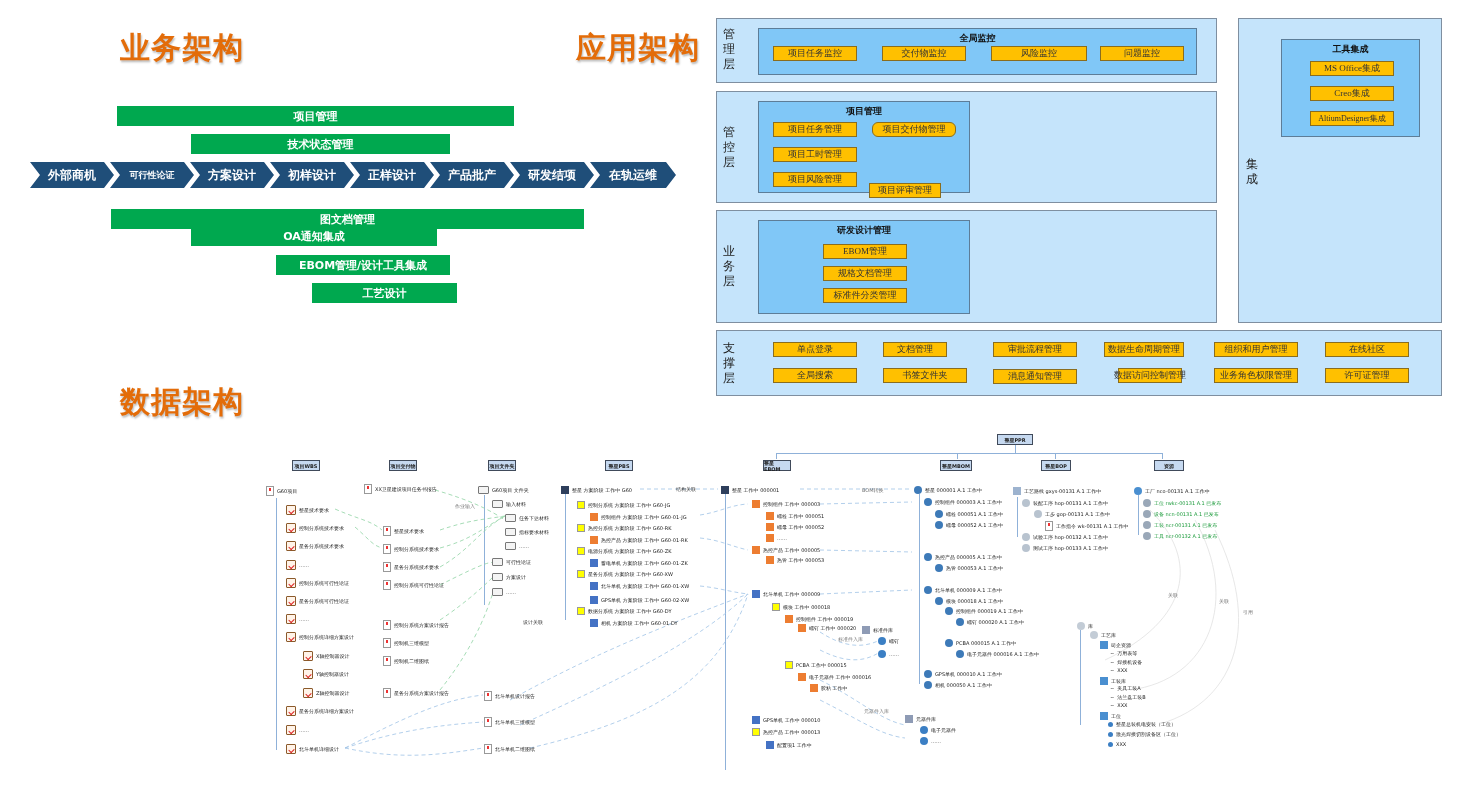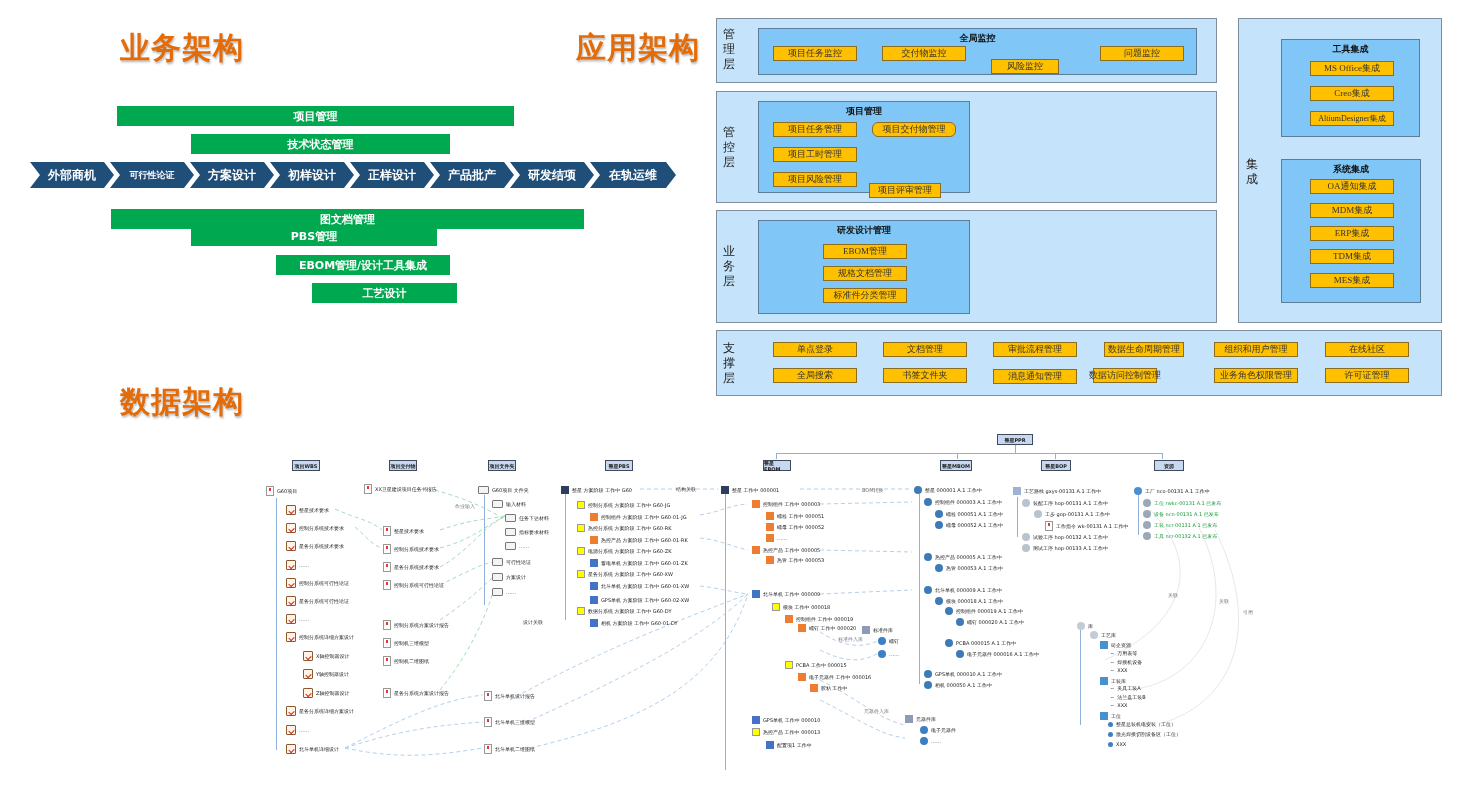--- a/index.html
+++ b/index.html
@@ -51,34 +51,34 @@
   <div class="chev first" style="left:30px;width:84px;">外部商机</div>
   <div class="chev small" style="left:110px;width:84px;">可行性论证</div>
   <div class="chev" style="left:190px;width:84px;">方案设计</div>
   <div class="chev" style="left:270px;width:84px;">初样设计</div>
   <div class="chev" style="left:350px;width:84px;">正样设计</div>
   <div class="chev" style="left:430px;width:84px;">产品批产</div>
   <div class="chev" style="left:510px;width:84px;">研发结项</div>
   <div class="chev" style="left:590px;width:86px;">在轨运维</div>
 
   <div class="gbar" style="left:111px;top:209px;width:473px;text-align:center;">图文档管理</div>
-  <div class="gbar" style="left:191px;top:226px;width:246px;">PBS管理</div>
+  <div class="gbar" style="left:191px;top:226px;width:246px;">OA通知集成</div>
   <div class="gbar" style="left:276px;top:255px;width:174px;">EBOM管理/设计工具集成</div>
   <div class="gbar" style="left:312px;top:283px;width:145px;">工艺设计</div>
 </div>
 
 <div>
 
   <div class="layer" style="left:716px;top:18px;width:501px;height:65px;">
     <div class="layer-label" style="top:8px;">管理层</div>
     <div class="group" style="left:41px;top:9px;width:439px;height:47px;">
       <div class="group-title">全局监控</div>
       <div class="obox" style="left:14px;top:17px;width:84px;">项目任务监控</div>
       <div class="obox" style="left:123px;top:17px;width:84px;">交付物监控</div>
-      <div class="obox" style="left:232px;top:30px;width:68px;">风险监控</div>
+      <div class="obox" style="left:232px;top:17px;width:96px;">风险监控</div>
       <div class="obox" style="left:341px;top:17px;width:84px;">问题监控</div>
     </div>
   </div>
 
   <div class="layer" style="left:716px;top:91px;width:501px;height:112px;">
     <div class="layer-label" style="top:33px;">管控层</div>
     <div class="group" style="left:41px;top:9px;width:212px;height:92px;">
       <div class="group-title">项目管理</div>
       <div class="obox" style="left:14px;top:20px;width:84px;">项目任务管理</div>
       <div class="obox" style="left:113px;top:20px;width:84px;border-radius:6px;">项目交付物管理</div>
@@ -99,42 +99,34 @@
   </div>
 
   <div class="layer" style="left:1238px;top:18px;width:204px;height:305px;">
     <div class="layer-label" style="left:7px;top:138px;">集成</div>
     <div class="group" style="left:42px;top:20px;width:139px;height:98px;">
       <div class="group-title">工具集成</div>
       <div class="obox" style="left:28px;top:21px;width:84px;font-family:'Liberation Serif',serif;">MS Office集成</div>
       <div class="obox" style="left:28px;top:46px;width:84px;font-family:'Liberation Serif',serif;">Creo集成</div>
       <div class="obox" style="left:28px;top:71px;width:84px;font-size:8px;font-family:'Liberation Serif',serif;">AltiumDesigner集成</div>
     </div>
-    <div class="group" style="left:42px;top:140px;width:140px;height:144px;">
-      <div class="group-title">系统集成</div>
-      <div class="obox" style="left:28px;top:19px;width:84px;font-family:'Liberation Serif',serif;">OA通知集成</div>
-      <div class="obox" style="left:28px;top:43px;width:84px;font-family:'Liberation Serif',serif;">MDM集成</div>
-      <div class="obox" style="left:28px;top:66px;width:84px;font-family:'Liberation Serif',serif;">ERP集成</div>
-      <div class="obox" style="left:28px;top:89px;width:84px;font-family:'Liberation Serif',serif;">TDM集成</div>
-      <div class="obox" style="left:28px;top:113px;width:84px;font-family:'Liberation Serif',serif;">MES集成</div>
-    </div>
   </div>
 
   <div class="layer" style="left:716px;top:330px;width:726px;height:66px;">
     <div class="layer-label" style="top:10px;">支撑层</div>
     <div class="obox" style="left:56px;top:11px;width:84px;">单点登录</div>
-    <div class="obox" style="left:166px;top:11px;width:84px;">文档管理</div>
+    <div class="obox" style="left:166px;top:11px;width:64px;">文档管理</div>
     <div class="obox" style="left:276px;top:11px;width:84px;">审批流程管理</div>
     <div class="obox" style="left:387px;top:11px;width:80px;">数据生命周期管理</div>
     <div class="obox" style="left:497px;top:11px;width:84px;">组织和用户管理</div>
     <div class="obox" style="left:608px;top:11px;width:84px;">在线社区</div>
     <div class="obox" style="left:56px;top:37px;width:84px;">全局搜索</div>
     <div class="obox" style="left:166px;top:37px;width:84px;">书签文件夹</div>
     <div class="obox" style="left:276px;top:38px;width:84px;">消息通知管理</div>
-    <div class="obox" style="left:376px;top:37px;width:64px;">数据访问控制管理</div>
+    <div class="obox" style="left:401px;top:37px;width:64px;">数据访问控制管理</div>
     <div class="obox" style="left:497px;top:37px;width:84px;">业务角色权限管理</div>
     <div class="obox" style="left:608px;top:37px;width:84px;">许可证管理</div>
   </div>
 </div>
 
 <div>
 
   <div class="dhead" style="left:997px;top:434px;width:36px;">整星PPR</div>
   <div class="vline" style="left:1015px;top:445px;height:8px;"></div>
   <div class="hline" style="left:776px;top:453px;width:386px;"></div>

